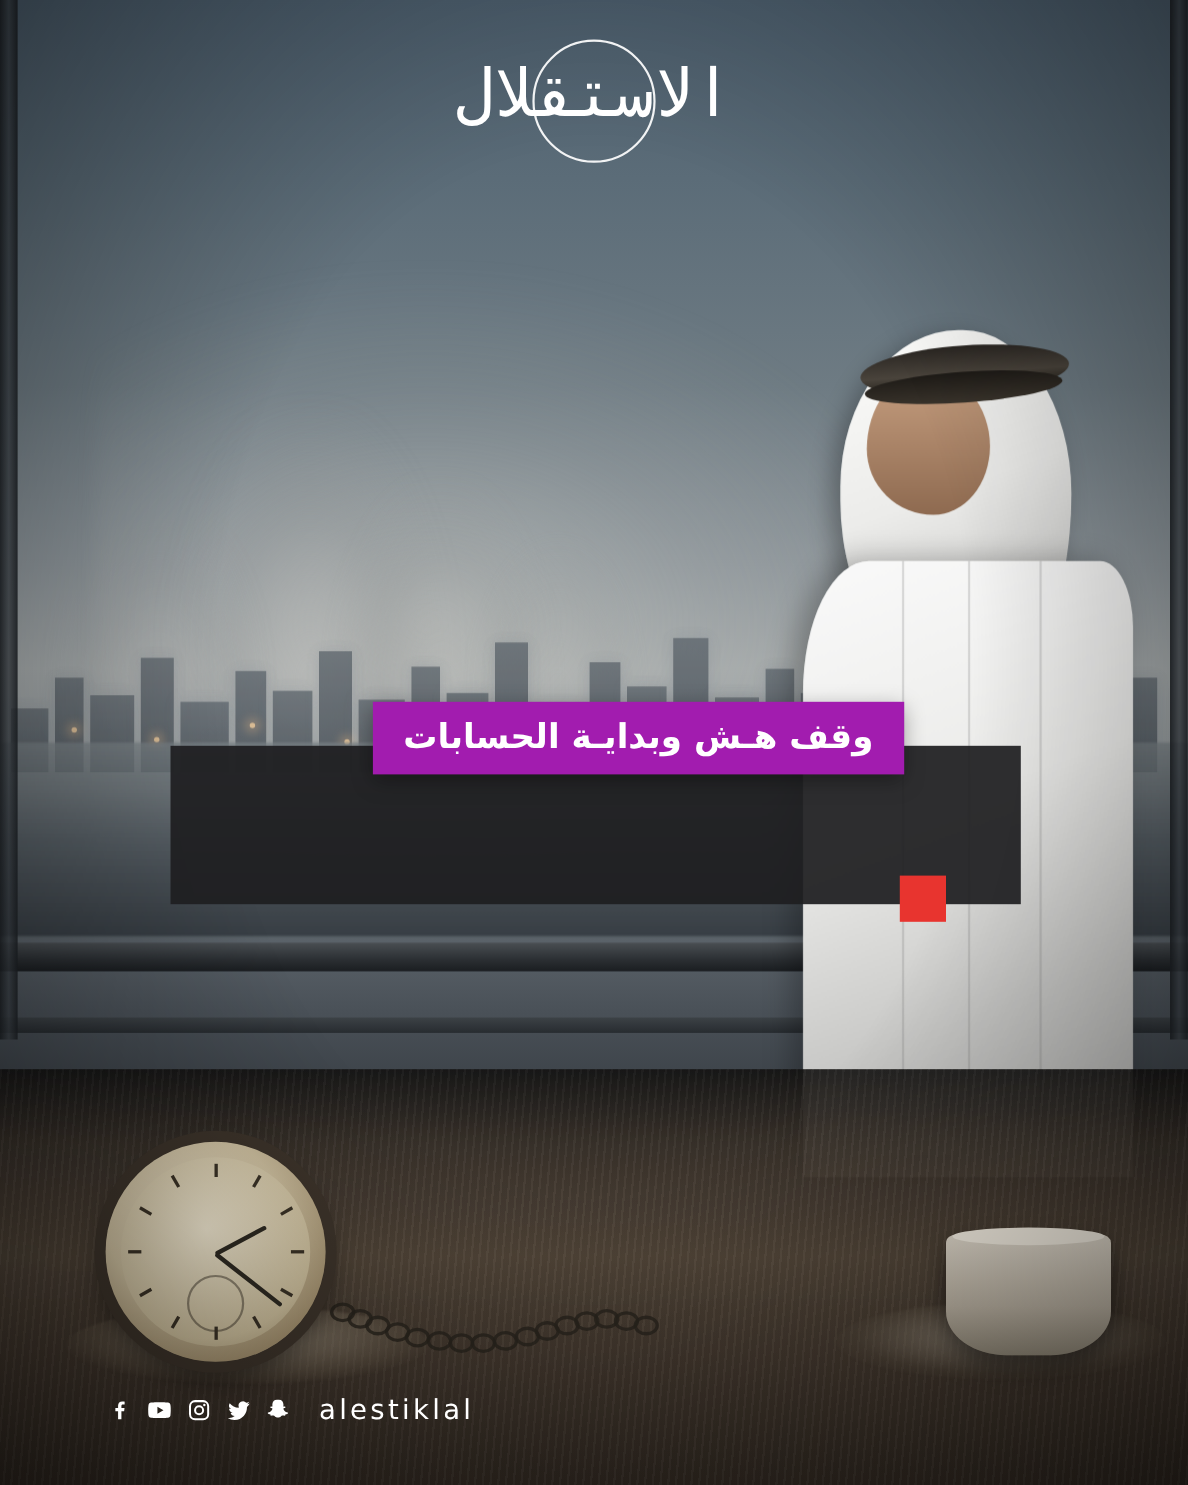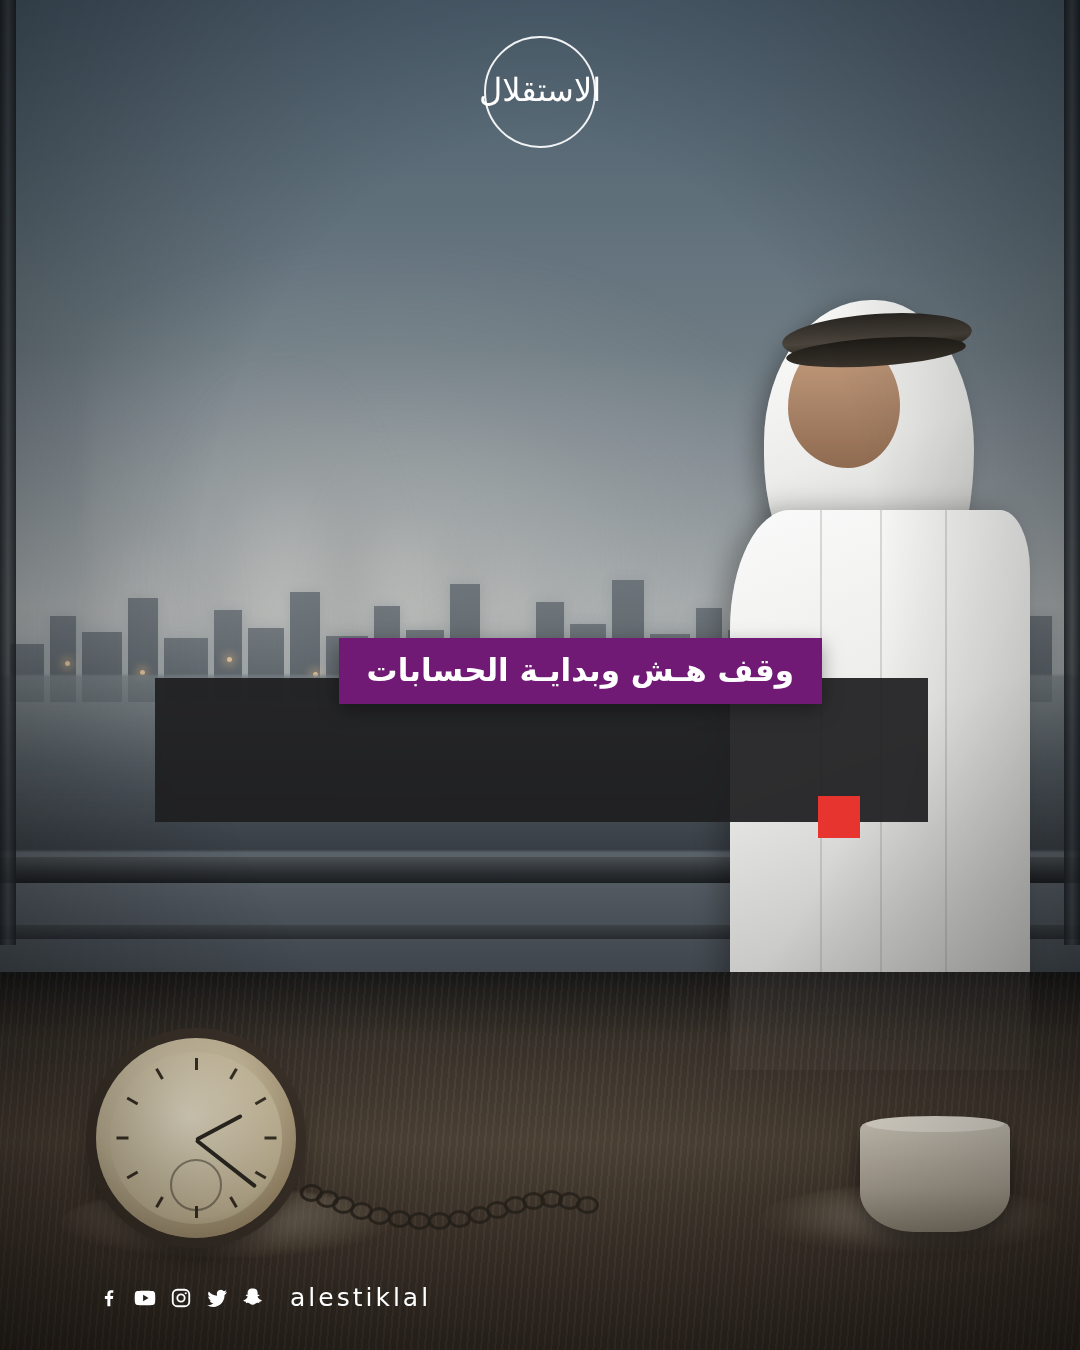--- a/index.html
+++ b/index.html
@@ -304,35 +304,35 @@
     transform: translateX(-50%);
     width: 108px;
     height: 108px;
     border-radius: 50%;
     border: 2px solid rgba(255,255,255,.92);
     display: flex;
     align-items: center;
     justify-content: center;
   }
   .logo .mark {
-    font-size: 32px;
+    font-size: 60px;
     color: #fff;
     line-height: 1;
     letter-spacing: -2px;
-    font-family: Liberation Sans, sans-serif;
+    font-family: Liberation Mono, monospace;
     transform: translateY(-2px);
     text-align: right;
   }
 
   
   .headline {
     position: absolute;
     right: 258px;
     top: 638px;
-    background: #701a75;
+    background: #a21caf;
     color: #fff;
     padding: 14px 28px 16px;
     font-size: 31px;
     font-weight: 700;
     letter-spacing: 1px;
     white-space: nowrap;
     z-index: 5;
     box-shadow: 0 6px 18px rgba(0,0,0,.35);
   }
   .panel {
@@ -359,21 +359,21 @@
     bottom: -16px;
     width: 42px;
     height: 42px;
     background: #e8342f;
   }
 
   
   .footer {
     position: absolute;
     left: 0; right: 0;
-    bottom: 0;
+    bottom: 16px;
     height: 118px;
   }
   .social {
     position: absolute;
     left: 96px;
     bottom: 38px;
     display: flex;
     align-items: center;
     gap: 12px;
     direction: ltr;

